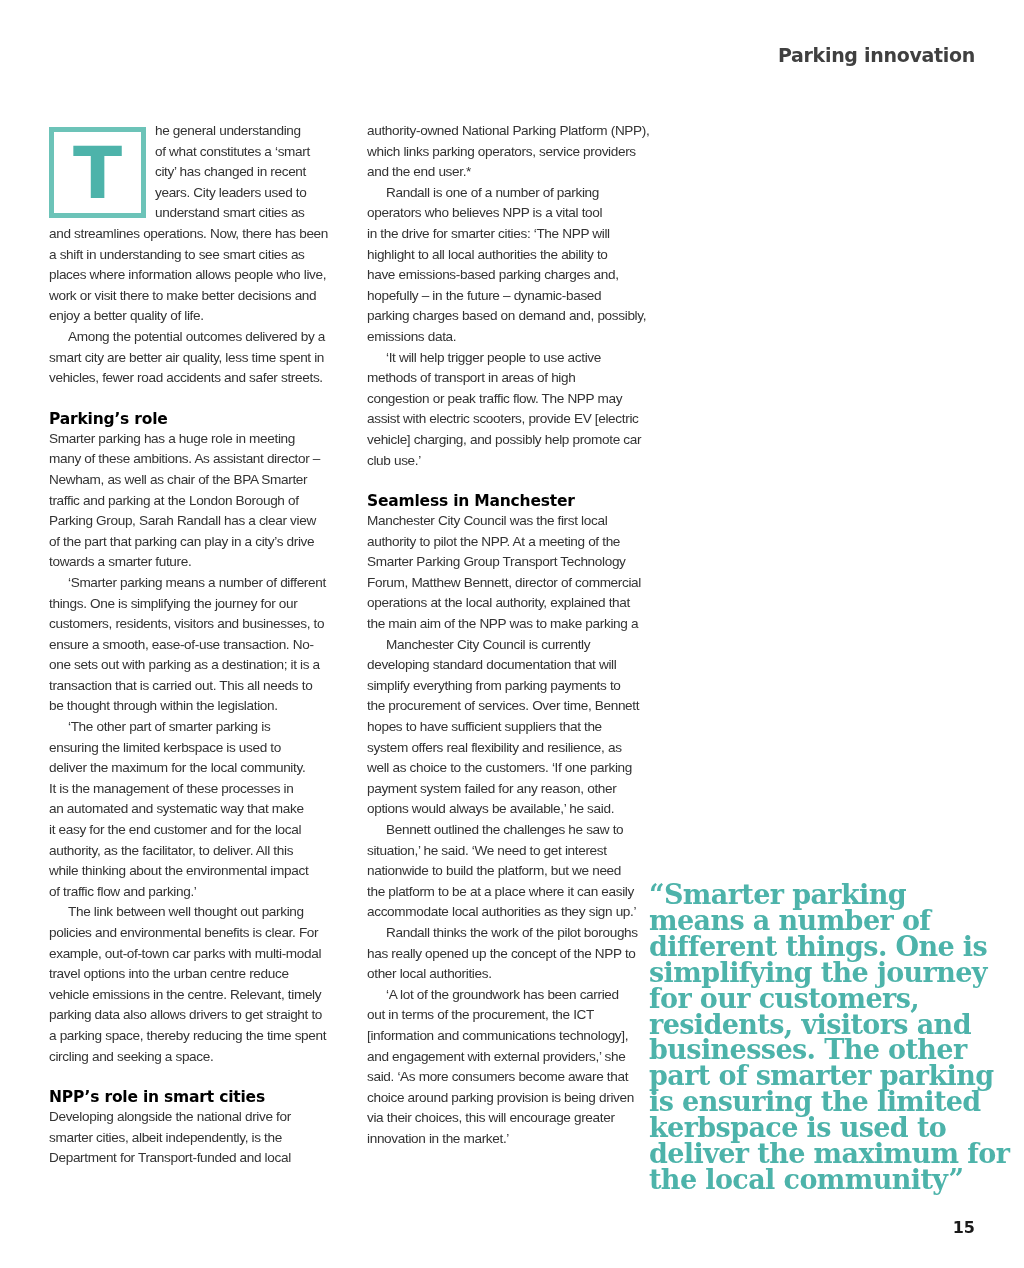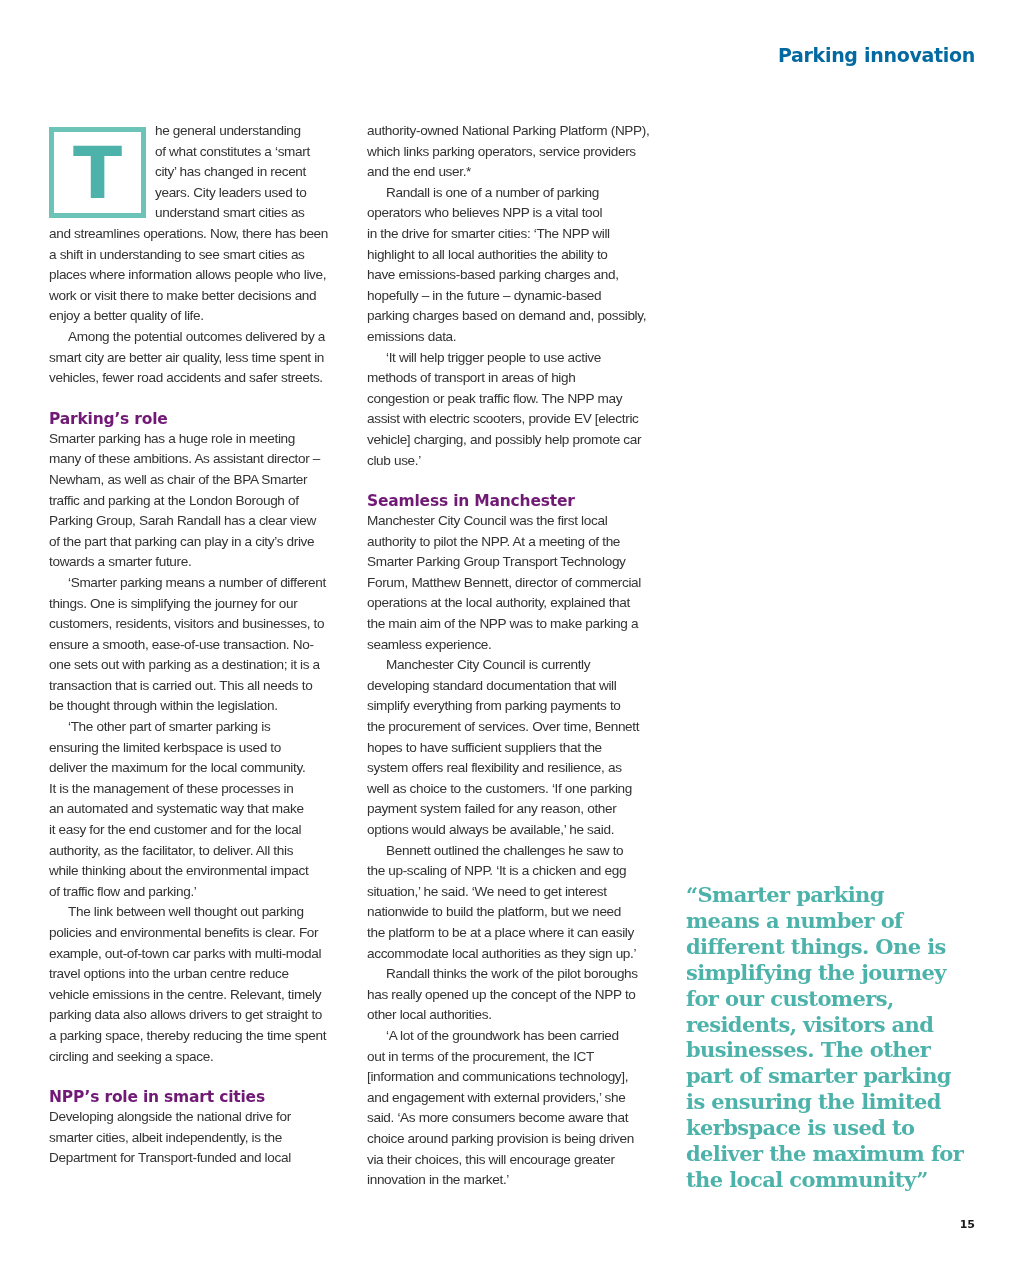--- a/index.html
+++ b/index.html
@@ -1,54 +1,54 @@
 <!DOCTYPE html>
 <html><head>
 <meta charset="utf-8">
 <style>
   html, body { margin: 0; padding: 0; background: #ffffff; }
   body { width: 1024px; height: 1268px; position: relative; overflow: hidden; }
   .header-title {
     position: absolute; right: 49px; top: 44px;
     font-family: "DejaVu Sans", sans-serif; font-weight: bold; font-size: 19px;
-    color: #0369a1; letter-spacing: -0.3px;
+    color: #404040; letter-spacing: -0.3px;
   }
   .col {
     position: absolute; top: 121px; width: 296px;
     font-family: "Liberation Sans", sans-serif; font-size: 13.6px; line-height: 20.6px;
     color: #333333; letter-spacing: -0.35px;
   }
   .col1 { left: 49px; }
   .col2 { left: 367px; }
   .line { display: block; white-space: nowrap; }
   .indent { padding-left: 19px; }
   .head {
     display: block; font-family: "DejaVu Sans", sans-serif; font-weight: bold;
-    font-size: 15.5px; color: #701a75; line-height: 20px; margin-top: 20px; letter-spacing: -0.2px;
+    font-size: 15.5px; color: #000000; line-height: 20px; margin-top: 20px; letter-spacing: -0.2px;
   }
   .dropcap-wrap { height: 103px; position: relative; }
   .dropcap {
     position: absolute; left: 0; top: 6px; width: 87px; height: 81px;
     border: 5px solid #6cc3b8; box-sizing: content-box;
   }
   .dropcap span {
     position: absolute; left: 0; right: 0; top: 6px; text-align: center;
     font-family: "DejaVu Sans", sans-serif; font-weight: bold; font-size: 72px; line-height: 70px;
     color: #4db3aa;
   }
   .dc-lines { position: absolute; left: 106px; top: 0; }
   .pullquote {
-    position: absolute; left: 686px; top: 882px; width: 290px;
-    font-family: "DejaVu Serif", serif; font-weight: bold; font-size: 21px; line-height: 25.9px;
+    position: absolute; left: 649px; top: 882px; width: 290px;
+    font-family: "DejaVu Serif", serif; font-weight: bold; font-size: 27px; line-height: 25.9px;
     color: #4db3aa; letter-spacing: -0.6px;
   }
   .pullquote .line { white-space: nowrap; }
   .page-num {
     position: absolute; right: 49px; top: 1218px;
-    font-family: "DejaVu Sans", sans-serif; font-weight: bold; font-size: 11px; color: #1a1a1a;
+    font-family: "DejaVu Sans", sans-serif; font-weight: bold; font-size: 16px; color: #1a1a1a;
   }
 </style>
 </head>
 <body>
 
 <div class="header-title">Parking innovation</div>
 
 <div class="col col1">
   <div class="dropcap-wrap">
     <div class="dropcap">
@@ -129,32 +129,30 @@
       <span class="line">assist with electric scooters, provide EV [electric</span>
       <span class="line">vehicle] charging, and possibly help promote car</span>
       <span class="line">club use.’</span>
       <span class="head">Seamless in Manchester</span>
       <span class="line">Manchester City Council was the first local</span>
       <span class="line">authority to pilot the NPP. At a meeting of the</span>
       <span class="line">Smarter Parking Group Transport Technology</span>
       <span class="line">Forum, Matthew Bennett, director of commercial</span>
       <span class="line">operations at the local authority, explained that</span>
       <span class="line">the main aim of the NPP was to make parking a</span>
-      <span class="line">seamless experience.</span>
       <span class="line indent">Manchester City Council is currently</span>
       <span class="line">developing standard documentation that will</span>
       <span class="line">simplify everything from parking payments to</span>
       <span class="line">the procurement of services. Over time, Bennett</span>
       <span class="line">hopes to have sufficient suppliers that the</span>
       <span class="line">system offers real flexibility and resilience, as</span>
       <span class="line">well as choice to the customers. ‘If one parking</span>
       <span class="line">payment system failed for any reason, other</span>
       <span class="line">options would always be available,’ he said.</span>
       <span class="line indent">Bennett outlined the challenges he saw to</span>
-      <span class="line">the up-scaling of NPP. ‘It is a chicken and egg</span>
       <span class="line">situation,’ he said. ‘We need to get interest</span>
       <span class="line">nationwide to build the platform, but we need</span>
       <span class="line">the platform to be at a place where it can easily</span>
       <span class="line">accommodate local authorities as they sign up.’</span>
       <span class="line indent">Randall thinks the work of the pilot boroughs</span>
       <span class="line">has really opened up the concept of the NPP to</span>
       <span class="line">other local authorities.</span>
       <span class="line indent">‘A lot of the groundwork has been carried</span>
       <span class="line">out in terms of the procurement, the ICT</span>
       <span class="line">[information and communications technology],</span>

